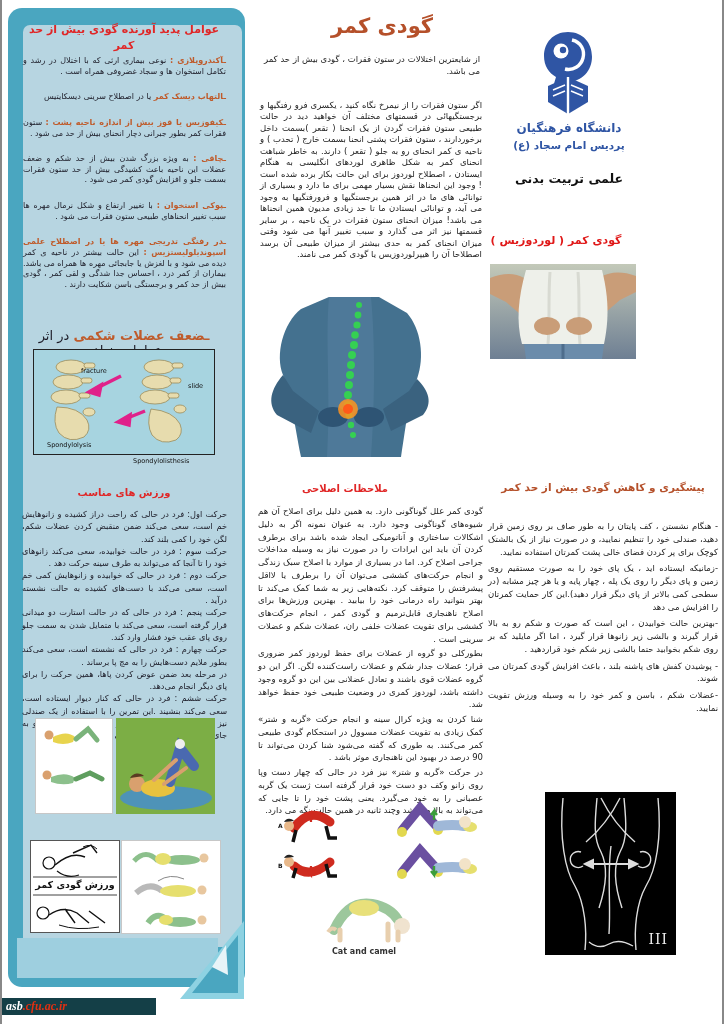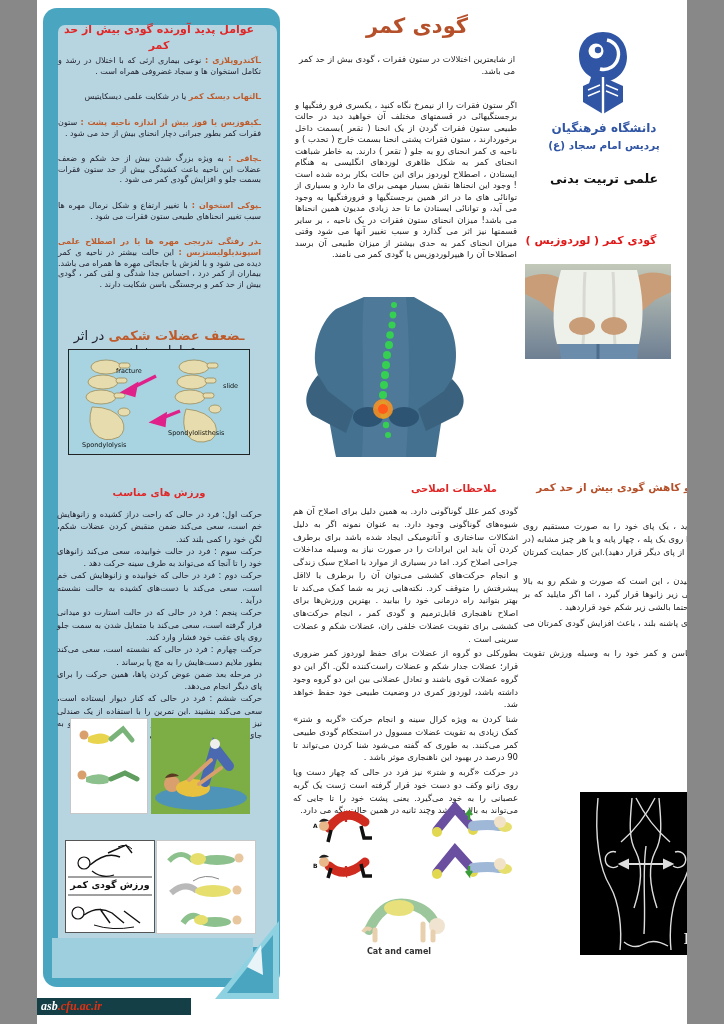--- a/index.html
+++ b/index.html
@@ -1,17 +1,17 @@
 <!DOCTYPE html>
 <html lang="fa"><head>
 <meta charset="utf-8">
 <style>
   * { margin:0; padding:0; box-sizing:border-box; }
   body { background:#888; font-family:"DejaVu Sans", sans-serif; }
-  #page { position:relative; width:650px; height:1024px; background:#ffffff; margin:0 auto; overflow:hidden; }
+  #page { position:relative; width:720px; height:1024px; background:#ffffff; margin:0 auto; overflow:hidden; }
 
   
   .left-panel { position:absolute; left:6px; top:8px; width:237px; height:979px;
     background:#4aa6c0; border-radius:14px; }
   .left-inner { position:absolute; left:15px; top:17px; width:219px; height:922px;
     background:#b7d5e1; border-radius:7px; }
   .panel-band { position:absolute; left:15px; top:938px; width:201px; height:40px; background:#9ecfdf; }
   .fold { position:absolute; left:178px; top:915px; width:64px; height:84px; }
 
   .lp-title { position:absolute; left:18px; top:22px; width:208px; text-align:center;
@@ -45,21 +45,21 @@
   .wm-suffix { color:#e03012; }
 
   
   .mid-title { position:absolute; left:300px; top:14px; width:160px; text-align:center;
     color:#b5502a; font-weight:bold; font-size:21px; direction:rtl; }
   .mid-p1 { position:absolute; left:262px; top:54px; width:216px; direction:rtl;
     font-size:8.5px; line-height:1.4; color:#222; text-align:justify; }
   .mid-p2 { position:absolute; left:258px; top:100px; width:222px; direction:rtl;
     font-size:8.5px; line-height:1.35; color:#222; text-align:justify; }
   .back-img { position:absolute; left:265px; top:297px; width:168px; height:160px; }
-  .corr-title { position:absolute; left:300px; top:483px; width:160px; text-align:right;
+  .corr-title { position:absolute; left:300px; top:483px; width:160px; text-align:left;
     color:#e02626; font-weight:bold; font-size:10px; direction:rtl; }
   .corr-body { position:absolute; left:256px; top:505px; width:225px; direction:rtl; }
   .corr-body p { font-size:8.5px; line-height:1.5; color:#222; text-align:justify; margin:0 0 2px 0; }
   .mid-ex-ab { position:absolute; left:276px; top:800px; width:70px; height:80px; }
   .fig-letter { position:absolute; font-size:6px; font-weight:bold; color:#111; }
   .mid-ex-purple { position:absolute; left:388px; top:800px; width:88px; height:80px; }
   .mid-ex-cat { position:absolute; left:312px; top:892px; width:100px; height:52px; }
   .cat-label { position:absolute; left:312px; top:947px; width:100px; text-align:center;
     font-size:8px; font-weight:bold; color:#333; }
 
@@ -94,21 +94,21 @@
   <svg class="fold" viewBox="0 0 64 84">
     <path d="M0,84 L64,6 L64,84 Z" fill="#8ed2e2"></path>
     <path d="M12,78 L58,20 L58,78 Z" fill="#4aa6c0"></path>
     <path d="M32,52 L46,30 L48,60 Z" fill="#e8f4f8"></path>
   </svg>
 
   <div class="lp-title">عوامل  پدید آورنده گودی بیش از حد کمر</div>
 
   <div class="causes">
     <p><span class="lead">ـآکندروپلازی :</span><span> نوعی بیماری ارثی که با اختلال در رشد و تکامل استخوان ها و سجاد غضروفی همراه است .</span></p>
-    <p><span class="lead">ـالتهاب دیسک کمر</span><span> یا در شکایت علمی دیسکایتیس</span></p>
+    <p><span class="lead">ـالتهاب دیسک کمر</span><span> یا در اصطلاح سرینی دیسکایتیس</span></p>
     <p><span class="lead">ـکیفوزیس یا قوز بیش از اندازه ناحیه پشت :</span><span> ستون فقرات کمر بطور جبرانی دچار انحنای بیش از حد می شود .</span></p>
     <p><span class="lead">ـچاقی :</span><span> به ویژه بزرگ شدن بیش از حد شکم و ضعف عضلات این ناحیه باعث کشیدگی بیش از حد ستون فقرات بسمت جلو و افزایش گودی کمر می شود .</span></p>
     <p><span class="lead">ـپوکی استخوان :</span><span> با تغییر ارتفاع و شکل نرمال مهره ها سبب تغییر انحناهای طبیعی ستون فقرات می شود .</span></p>
     <p><span class="lead">ـدر رفتگی تدریجی مهره ها یا در اصطلاح علمی اسپوندیلولیستزیس :</span><span> این حالت بیشتر در ناحیه ی کمر دیده می شود و با لغزش یا جابجائی مهره ها همراه می باشد. بیماران از کمر درد ، احساس جدا شدگی و لقی کمر ، گودی بیش از حد کمر و برجستگی باسن شکایت دارند .</span></p>
   </div>
 
   <div class="lp-caption"><span class="lead">ـضعف عضلات شکمی</span><span> در اثر عوامل مختلف</span></div>
 
   <div class="diagram">
     <svg width="182" height="106" viewBox="0 0 182 106">
@@ -139,21 +139,21 @@
       <g stroke="#e0218a" stroke-width="3.5" fill="#e0218a">
         <line x1="88" y1="27" x2="62" y2="40"></line>
           <polygon points="56,43 68,36 66,46"></polygon>
         <line x1="112" y1="62" x2="92" y2="70"></line>
           <polygon points="85,73 97,66 96,76"></polygon>
       </g>
     </svg>
     <span class="diag-label" style="left:48px; top:18px;">fracture</span>
     <span class="diag-label" style="left:155px; top:33px;">slide</span>
     <span class="diag-label" style="left:14px; top:92px;">Spondylolysis</span>
-    <span class="diag-label" style="left:100px; top:80px;text-align:right;">Spondylolisthesis</span>
+    <span class="diag-label" style="left:100px; top:108px;text-align:right;">Spondylolisthesis</span>
   </div>
 
   <div class="lp-ex-title">ورزش های مناسب</div>
 
   <div class="lp-ex-body">
     <p>حرکت اول: فرد در حالی که راحت دراز کشیده و زانوهایش خم است، سعی می‌کند ضمن منقبض کردن عضلات شکم، لگن خود را کمی بلند کند.</p>
     <p>حرکت سوم : فرد در حالت خوابیده، سعی می‌کند زانوهای خود را تا آنجا که می‌تواند به طرف سینه حرکت دهد .</p>
     <p>حرکت دوم : فرد در حالی که خوابیده و زانوهایش کمی خم است، سعی می‌کند با دست‌های کشیده به حالت نشسته درآید .</p>
     <p>حرکت پنجم : فرد در حالی که در حالت استارت دو میدانی قرار گرفته است، سعی می‌کند با متمایل شدن به سمت جلو روی پای عقب خود فشار وارد کند.</p>
     <p>حرکت چهارم : فرد در حالی که نشسته است، سعی می‌کند بطور ملایم دست‌هایش را به مچ پا برساند .</p>
@@ -349,20 +349,21 @@
       <path d="M60,8 C58,34 60,60 58,80 M88,8 C90,34 88,60 90,80" stroke="#d8dad2" stroke-width="3" fill="none"></path>
       <ellipse cx="57" cy="62" rx="13" ry="9" fill="#c99d78"></ellipse>
       <ellipse cx="89" cy="62" rx="13" ry="9" fill="#c99d78"></ellipse>
       <path d="M34,80 H114 L112,95 H36 Z" fill="#6b8cab"></path>
       <path d="M73,80 V95" stroke="#4e6d8c" stroke-width="3"></path>
     </svg>
   </div>
 
   <div class="prev-title">پیشگیری و کاهش گودی بیش از حد کمر</div>
   <div class="prev-body">
+    <p>- هنگام نشستن ، کف پایتان را به طور صاف بر روی زمین قرار دهید، صندلی خود را تنظیم نمایید، و در صورت نیاز از یک بالشتک کوچک برای پر کردن فضای خالی پشت کمرتان استفاده نمایید.</p>
     <p>-زمانیکه ایستاده اید ، یک پای خود را به صورت مستقیم روی زمین و پای دیگر را روی یک پله ، چهار پایه و یا هر چیز مشابه (در سطحی کمی بالاتر از پای دیگر قرار دهید).این کار حمایت کمرتان را افزایش می دهد</p>
     <p>-بهترین حالت خوابیدن ، این است که صورت و شکم رو به بالا قرار گیرند و بالشی زیر زانوها قرار گیرد ، اما اگر مایلید که بر روی شکم بخوابید حتما بالشی زیر شکم خود قراردهید .</p>
     <p>- پوشیدن کفش های پاشنه بلند ، باعث افزایش گودی کمرتان می شوند.</p>
     <p>-عضلات شکم ، باسن و کمر خود را به وسیله ورزش تقویت نمایید.</p>
   </div>
 
   <div class="xray">
     <svg width="131" height="163" viewBox="0 0 131 163">
       <rect width="131" height="163" fill="#000"></rect>
       <g stroke="#ddd" fill="none" stroke-width="1.4">

